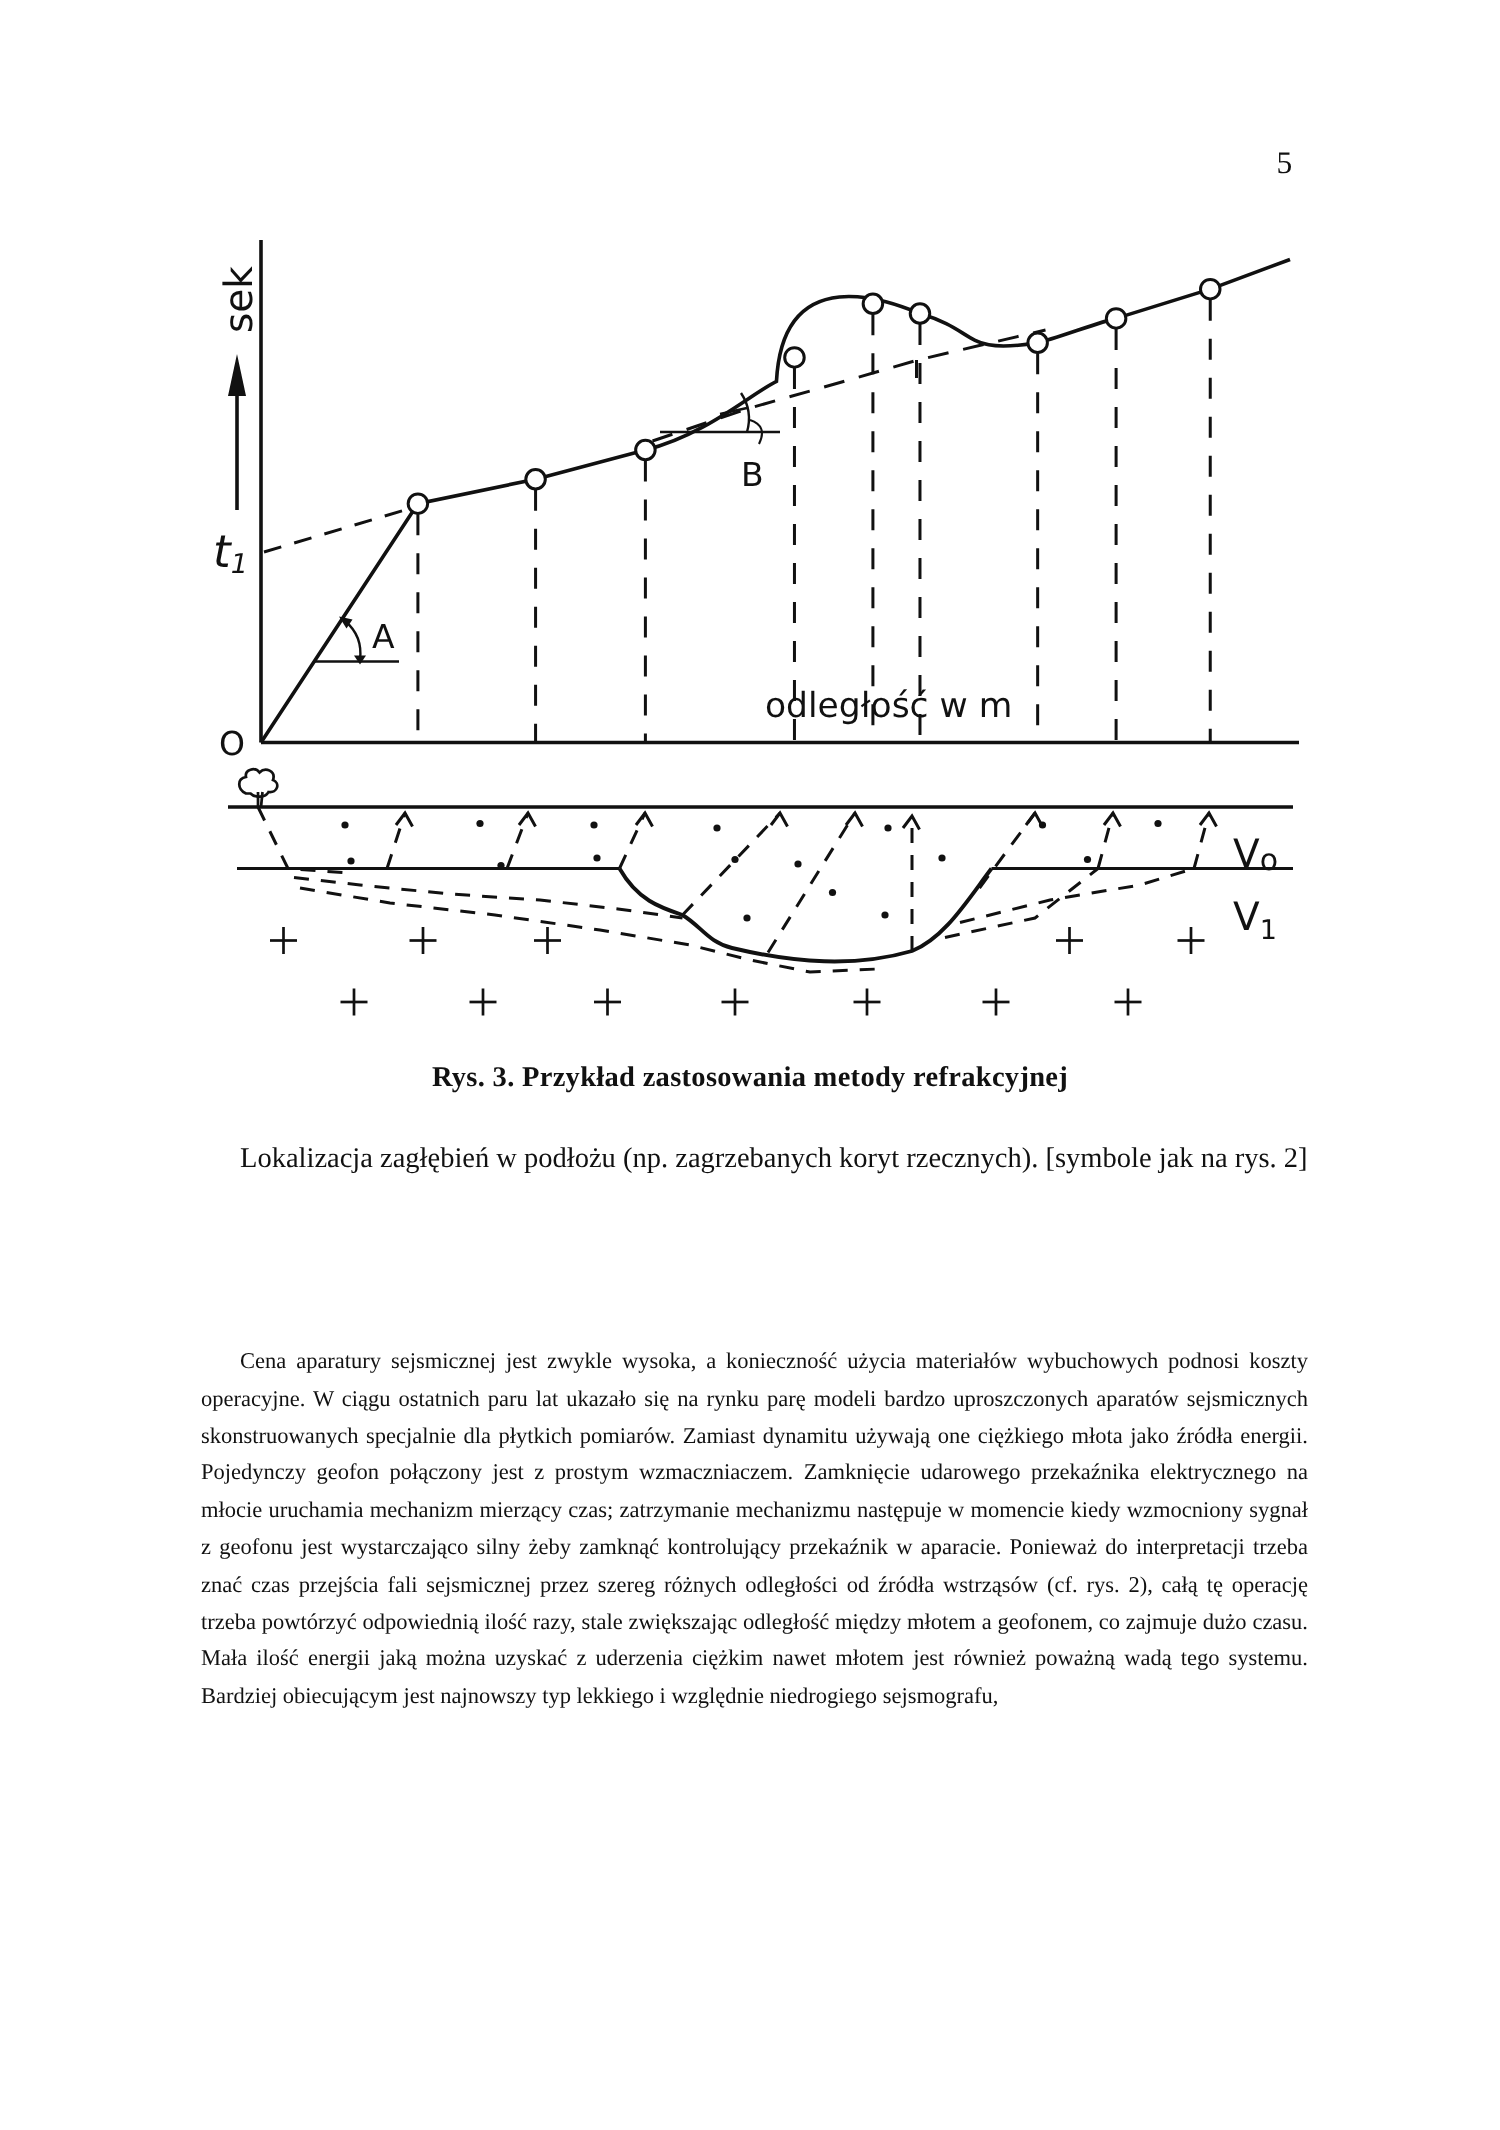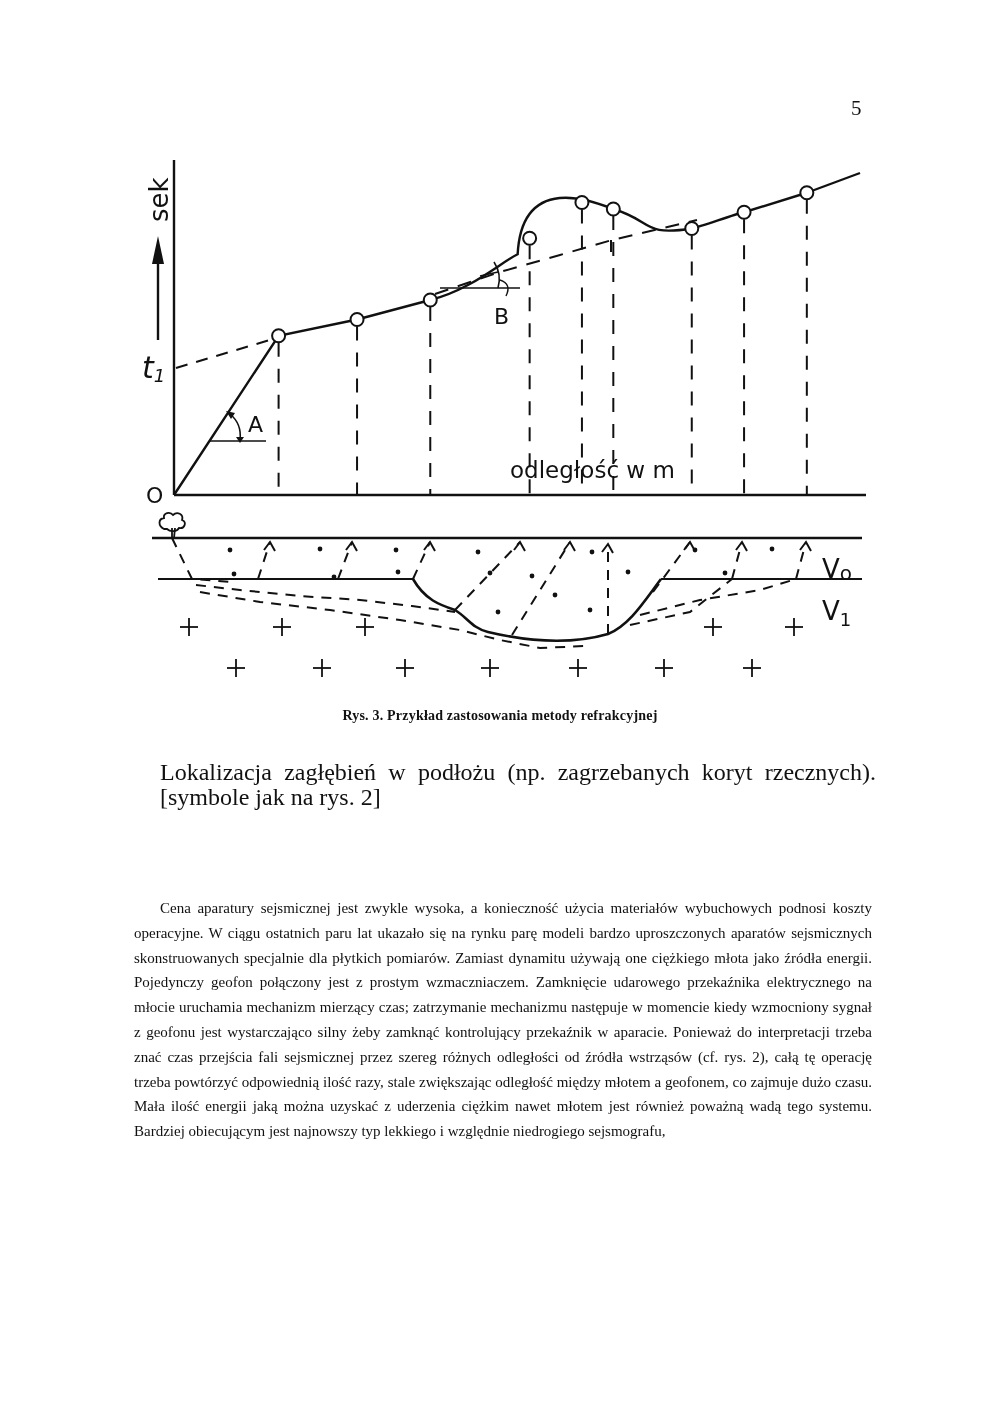--- a/index.html
+++ b/index.html
@@ -1,20 +1,20 @@
 <!DOCTYPE html>
 <html><head>
 <meta charset="utf-8">
 <style>
   html,body{margin:0;padding:0;background:#fff;}
   body{width:1000px;height:1420px;position:relative;overflow:hidden;color:#111;}
   .page-num{position:absolute;left:851px;top:96px;font-family:"Liberation Serif",serif;font-size:21px;}
   #fig{position:absolute;left:0;top:0;}
-  .caption{position:absolute;left:0;width:1000px;top:708px;text-align:center;font-family:"Liberation Serif",serif;font-weight:bold;font-size:14px;letter-spacing:0.2px;}
-  .desc{position:absolute;left:160px;width:716px;top:760px;font-family:"Liberation Serif",serif;font-size:24px;line-height:25px;text-align:justify;}
+  .caption{position:absolute;left:0;width:1000px;top:708px;text-align:center;font-family:"Liberation Serif",serif;font-weight:bold;font-size:19px;letter-spacing:0.2px;}
+  .desc{position:absolute;left:160px;width:716px;top:760px;font-family:"Liberation Serif",serif;font-size:19px;line-height:25px;text-align:justify;}
   .body-text{position:absolute;left:134px;width:738px;top:896px;font-family:"Liberation Serif",serif;font-size:15px;line-height:24.8px;text-align:justify;}
   .body-text p{margin:0;text-indent:26px;}
   .fig-label{font-family:"DejaVu Sans",sans-serif;fill:#111;}
 </style>
 </head>
 <body>
 
 <div class="page-num">5</div>
 
 <svg id="fig" width="1000" height="700">

